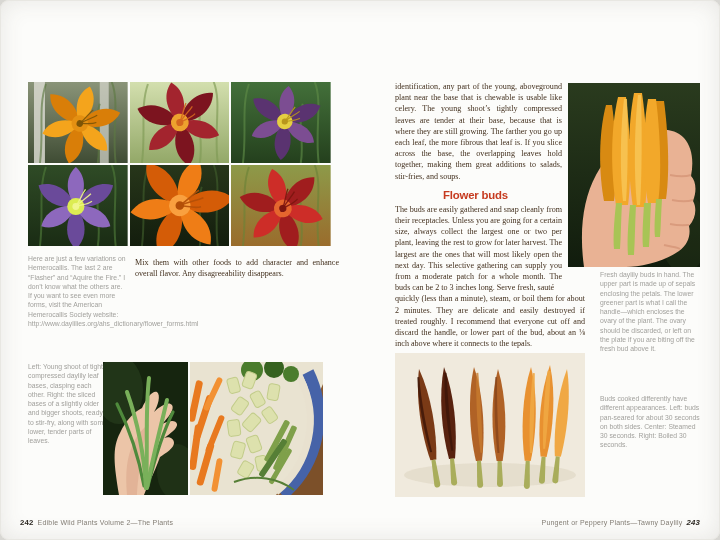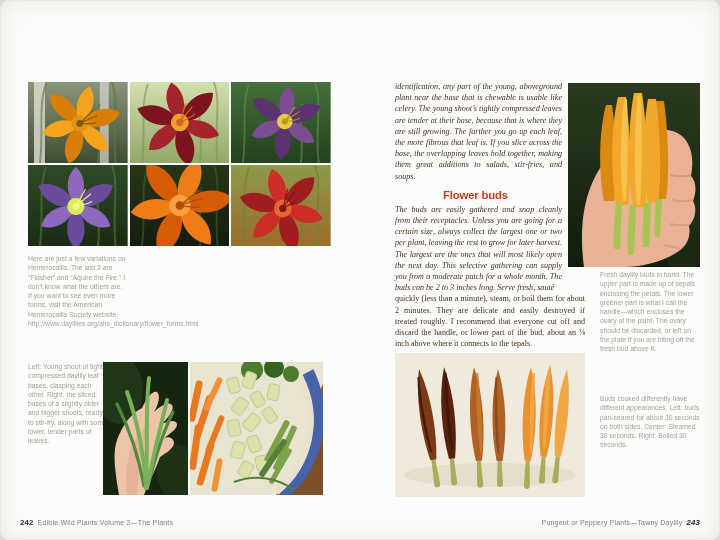--- a/index.html
+++ b/index.html
@@ -12,21 +12,21 @@
   .fgrid{position:absolute;left:28px;top:82px;width:303px;height:164px;display:grid;
          grid-template-columns:repeat(3,1fr);grid-template-rows:repeat(2,1fr);gap:2px;}
   .fcell{overflow:hidden;}
   .fcell svg{display:block;width:100%;height:100%;}
   
   .body-p{font-family:"Liberation Serif",serif;font-size:8.1px;line-height:11.2px;
           text-align:justify;color:#43301e;margin:0;}
   .sect-h{font-size:11.4px;font-weight:bold;color:#c63a1f;margin:7px 0 3px 0;letter-spacing:-.2px;padding-left:48px;}
   .lcol{position:absolute;left:135px;top:257px;width:204px;}
   .rcol{position:absolute;left:395px;top:81px;width:190px;}
-  .rcol .narrow{width:167px;font-style:italic;}
+  .rcol .narrow{width:167px;}
   .caption{position:absolute;font-size:6.8px;line-height:9.3px;color:#a2a19d;}
   .footer{position:absolute;bottom:13px;font-size:7px;color:#837d74;letter-spacing:.2px;}
   .footer .pgnum{font-size:7.8px;font-weight:bold;color:#2e2a24;}
   .footer-left{left:20px;}  .footer-left .pgnum{margin-right:4px;}
   .footer-right{right:20px;text-align:right;} .footer-right .pgnum{margin-left:4px;font-style:italic;}
 </style>
 </head>
 <body>
 
 <div class="stage">
@@ -220,20 +220,21 @@
                 <path d="M0 0 C5 -8 6 -12 9 -16"></path>
               </g>
             </g>
           </svg>
         </div>
     </div>
 
     <div class="caption" style="left:28px;top:254px;width:100px;">Here are just a few variations on Hemerocallis. The last 2 are “Flasher” and “Aquire the Fire.” I don’t know what the others are. If you want to see even more forms, visit the American Hemerocallis Society website: http://www.daylilies.org/ahs_dictionary/flower_forms.html</div>
 
     <div class="lcol">
+      <p class="body-p">Mix them with other foods to add character and enhance overall flavor. Any disagreeability disappears.</p>
     </div>
 
     <div class="caption" style="left:28px;top:362px;width:80px;">Left: Young shoot of tightly compressed daylily leaf bases, clasping each other. Right: the sliced bases of a slightly older and bigger shoots, ready to stir-fry, along with some lower, tender parts of leaves.</div>
 
     <div class="photo" style="left:103px;top:362px;width:85px;height:133px;">
       <svg viewBox="0 0 85 133" preserveAspectRatio="none">
         <rect width="85" height="133" fill="#16250f"></rect>
         <ellipse cx="16" cy="28" rx="24" ry="34" opacity="0.55" fill="#2c4420"></ellipse>
         <ellipse cx="74" cy="110" rx="20" ry="28" opacity="0.4" fill="#2c4420"></ellipse>
         <g>

